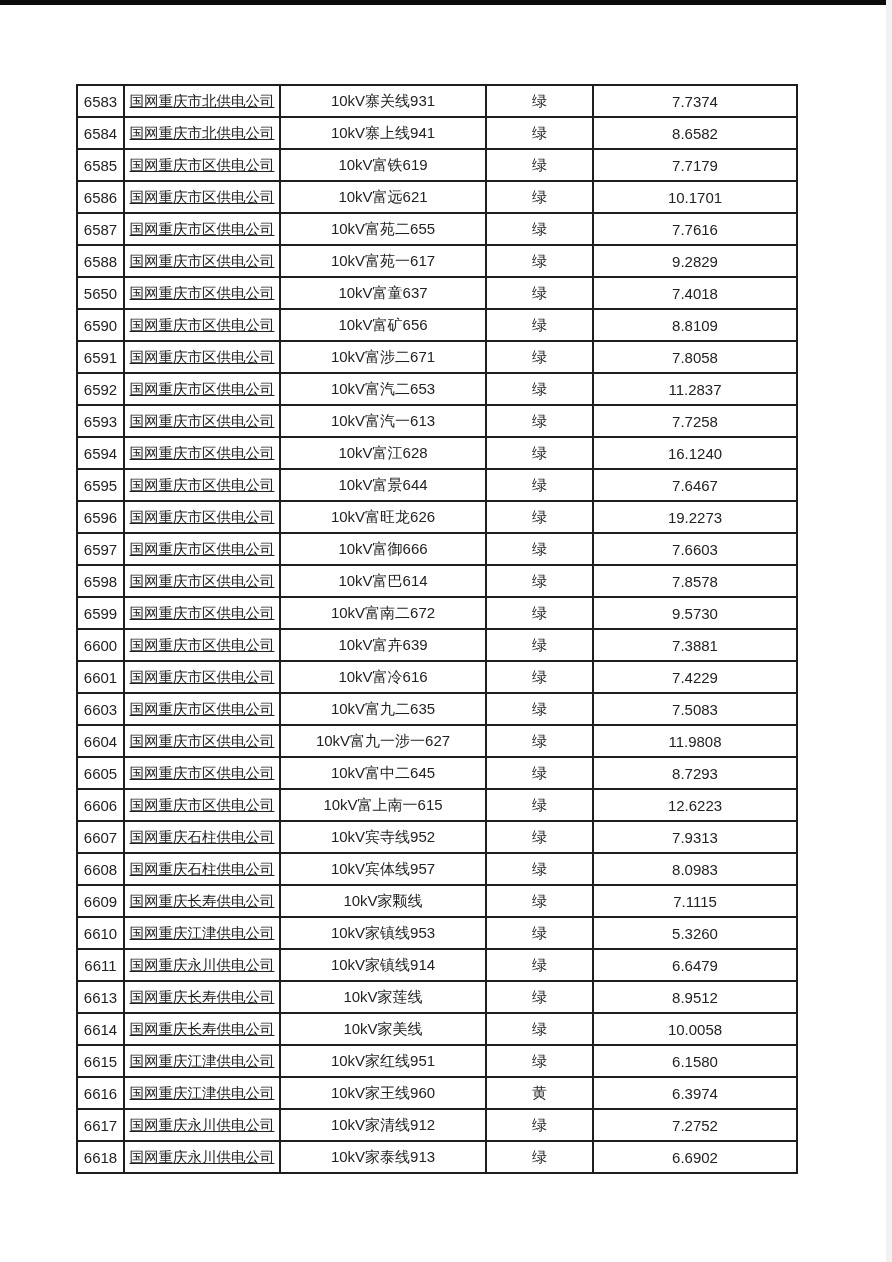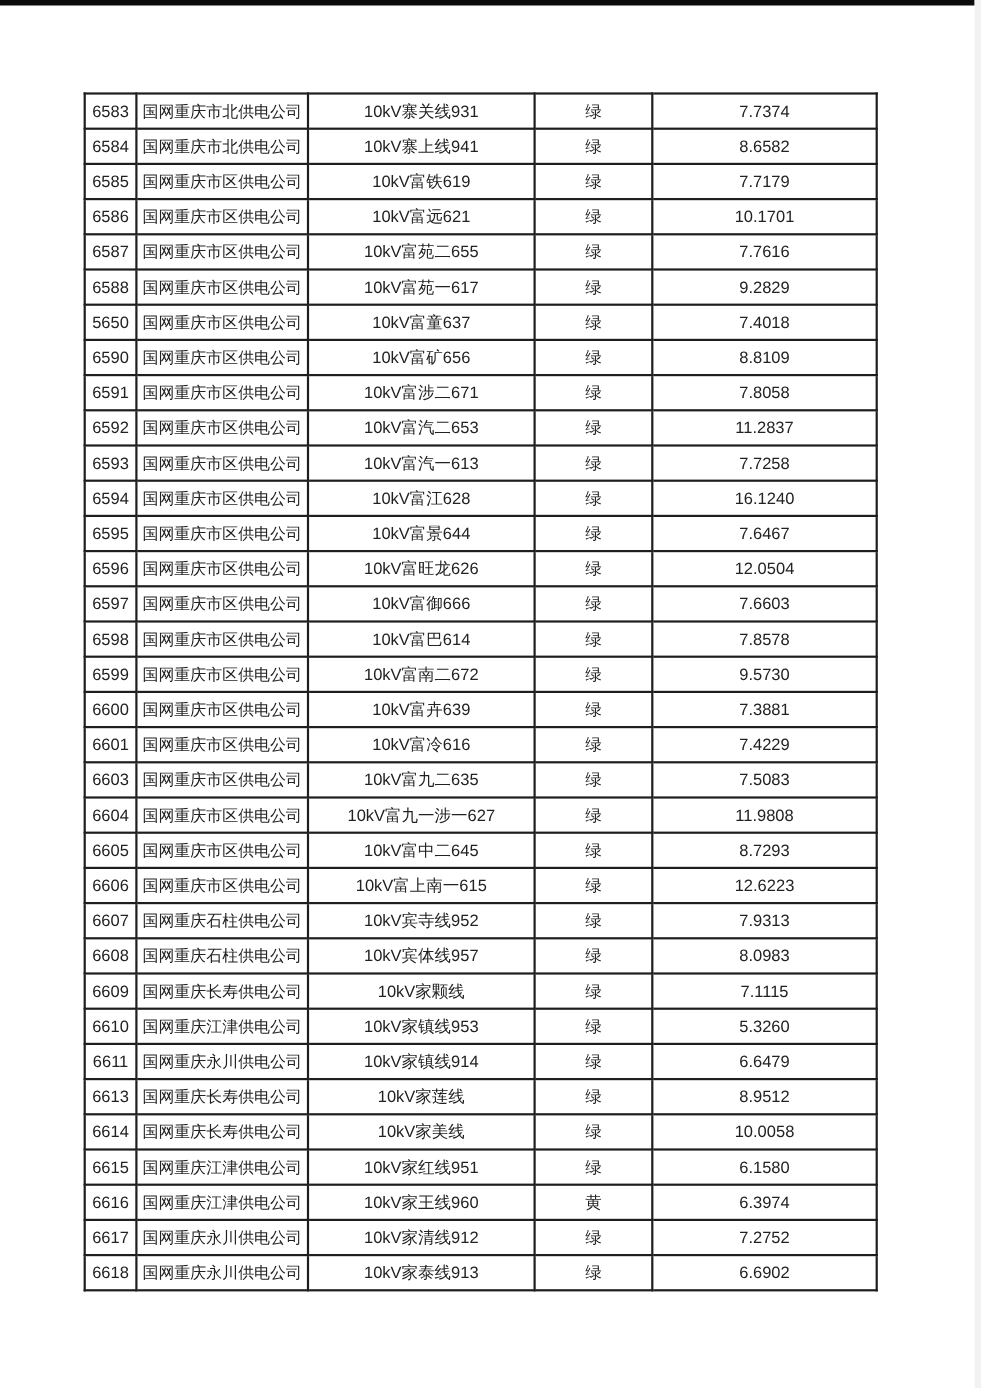--- a/index.html
+++ b/index.html
@@ -46,20 +46,21 @@
     vertical-align: middle;
     padding: 0;
     font-size: 15px;
     color: #222222;
     white-space: nowrap;
     overflow: hidden;
     height: 30px;
   }
   table.data-table td.company {
     font-size: 14.5px;
+    text-decoration: underline;
   }
   col.c-id     { width: 47px;  }
   col.c-company{ width: 156px; }
   col.c-line   { width: 206px; }
   col.c-status { width: 107px; }
   col.c-value  { width: 204px; }
 </style>
 </head>
 <body>
 
@@ -164,21 +165,21 @@
     <td class="company">国网重庆市区供电公司</td>
     <td>10kV富景644</td>
     <td>绿</td>
     <td>7.6467</td>
   </tr>
       <tr>
     <td>6596</td>
     <td class="company">国网重庆市区供电公司</td>
     <td>10kV富旺龙626</td>
     <td>绿</td>
-    <td>12.0504</td>
+    <td>19.2273</td>
   </tr>
       <tr>
     <td>6597</td>
     <td class="company">国网重庆市区供电公司</td>
     <td>10kV富御666</td>
     <td>绿</td>
     <td>7.6603</td>
   </tr>
       <tr>
     <td>6598</td>

